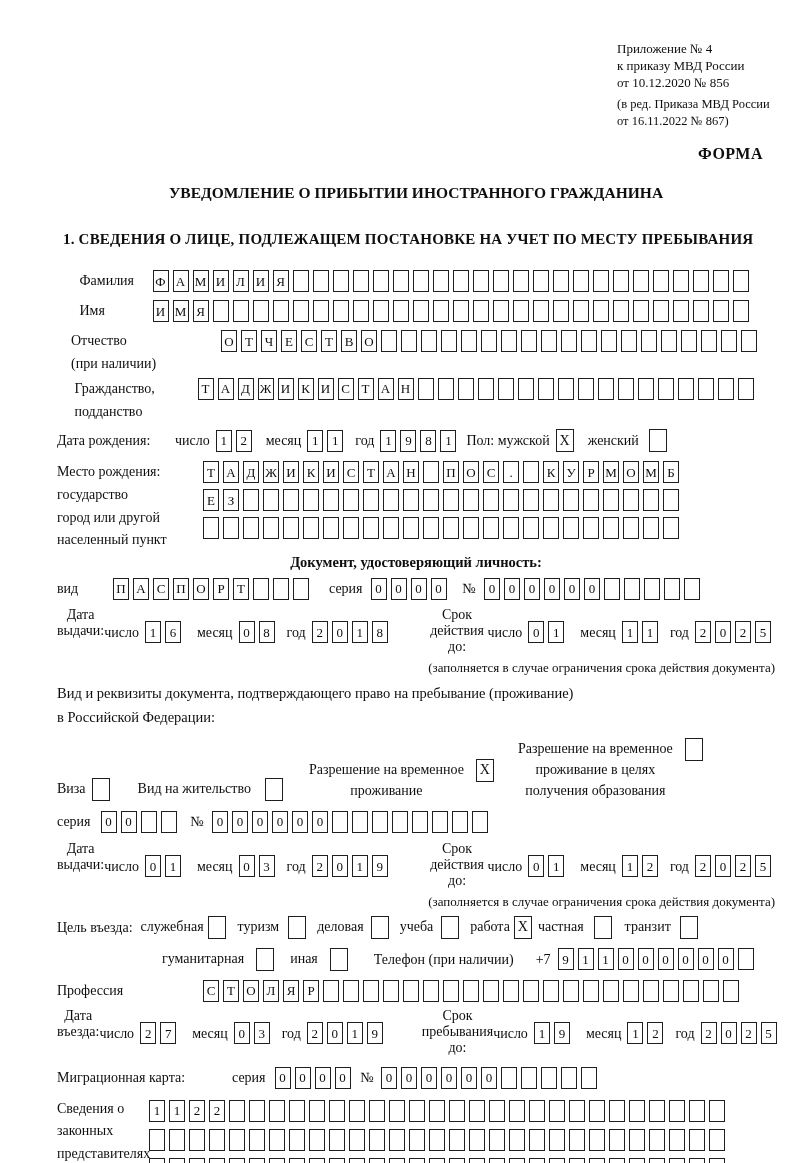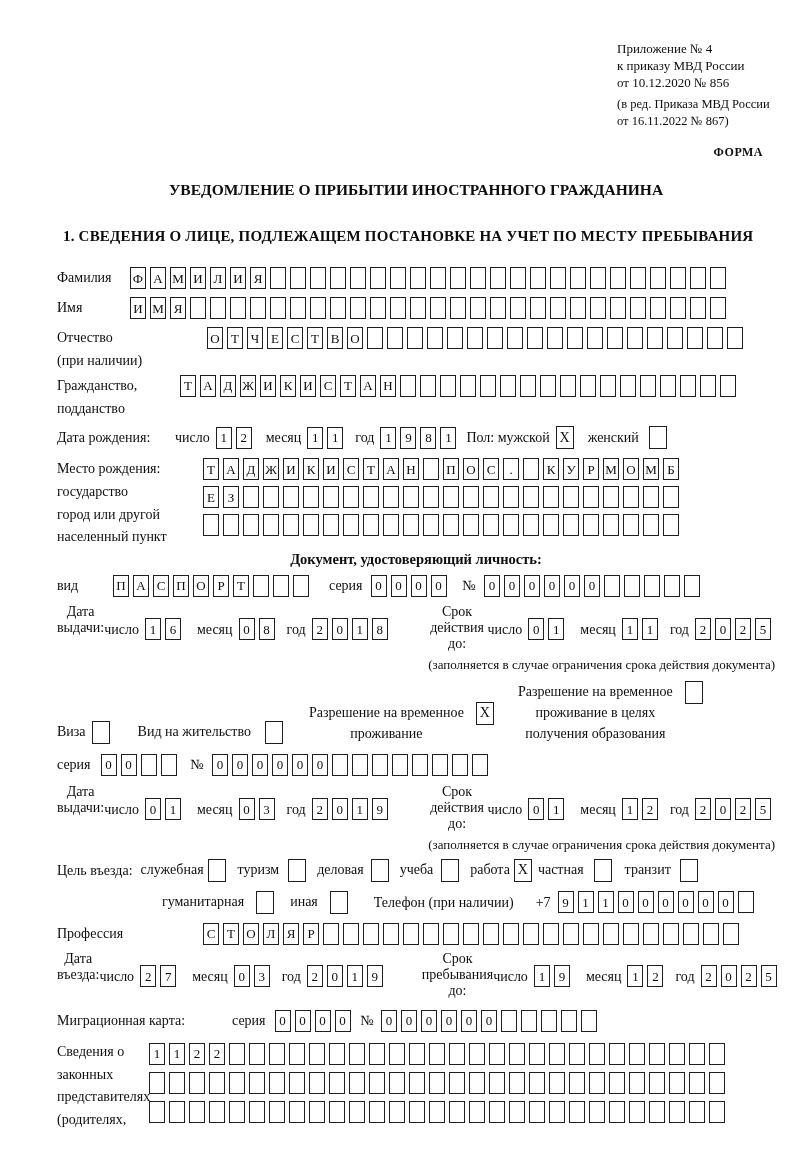--- a/index.html
+++ b/index.html
@@ -4,41 +4,41 @@
 <style>
   html,body{margin:0;padding:0;background:#fff;}
   body{
     width:800px;height:1163px;overflow:hidden;color:#0e0e0e;
     font-family:"Liberation Serif","DejaVu Serif",serif;
   }
   .page{padding:40px 25px 8px 57px;position:relative;}
   
   .hdr{margin-left:560px;width:220px;font-size:13px;line-height:1.32;}
   .hdr .sub{margin-top:5px;font-size:12.5px;}
-  .forma{text-align:right;padding-right:12px;font-weight:bold;font-size:12px;margin-top:16px;letter-spacing:.5px;}
+  .forma{text-align:right;padding-right:12px;font-weight:bold;font-size:16px;margin-top:16px;letter-spacing:.5px;}
   
   .title{text-align:center;font-weight:bold;font-size:15.5px;line-height:1.55;margin-top:18px;}
   .title-blank{display:inline-block;width:56px;border-bottom:2.2px solid #1a1a1a;margin-left:10px;vertical-align:baseline;height:12px;}
   .sect{font-weight:bold;font-size:15px;margin-top:26px;margin-bottom:22px;letter-spacing:.2px;padding-left:6px;white-space:nowrap;}
   
   .lbl{font-size:14px;line-height:1.5;}
   
   .cells{display:inline-flex;flex:none;}
   .cell{
     width:14px;height:20px;flex:none;border:1.6px solid #1f1f1f;margin-right:4px;
     display:inline-flex;align-items:center;justify-content:center;
     font-size:13px;line-height:1;background:#fff;
   }
   .box{
     width:16px;height:21px;flex:none;border:1.6px solid #1f1f1f;
     display:inline-flex;align-items:center;justify-content:center;
     font-size:14px;background:#fff;
   }
   
-  .frow{display:flex;align-items:flex-start;margin-bottom:8px;}
+  .frow{display:flex;align-items:flex-start;margin-bottom:8px;justify-content:center;}
   .frow .lblcol{flex:none;}
   .inline-row{display:flex;align-items:center;margin-bottom:10px;}
   .gap6{margin-right:6px;} .gap10{margin-right:10px;}
   .center-head{font-weight:bold;font-size:14.5px;text-align:center;margin:2px 0 7px 0;}
   .datecols{display:flex;margin-bottom:2px;margin-top:4px;}
   .dcol{display:flex;flex-direction:row;}
   .dhead{font-size:14px;text-align:center;margin-bottom:3px;}
   .dline{display:flex;align-items:center;}
   .right-note{text-align:right;font-size:13px;margin-top:2px;margin-bottom:6px;}
   .para{font-size:14.5px;line-height:1.65;margin-top:4px;}
@@ -413,20 +413,24 @@
             <span class="cell">2</span>
             <span class="cell">0</span>
             <span class="cell">2</span>
             <span class="cell">5</span>
           </span>
       </div>
     </div>
   </div>
   <div class="right-note">(заполняется в случае ограничения срока действия документа)</div>
 
+  <div class="para">
+    <span>Вид и реквизиты документа, подтверждающего право на пребывание (проживание)</span><br>
+    <span>в Российской Федерации:</span>
+  </div>
 
   <div class="chkrow">
     <span class="chkitem">
       <span class="lbl gap6">Виза</span>
       <span class="box">&nbsp;</span>
     </span>
     <span class="chkitem" style="margin-left:28px">
       <span class="lbl" style="margin-right:14px">Вид на жительство</span>
       <span class="box">&nbsp;</span>
     </span>

